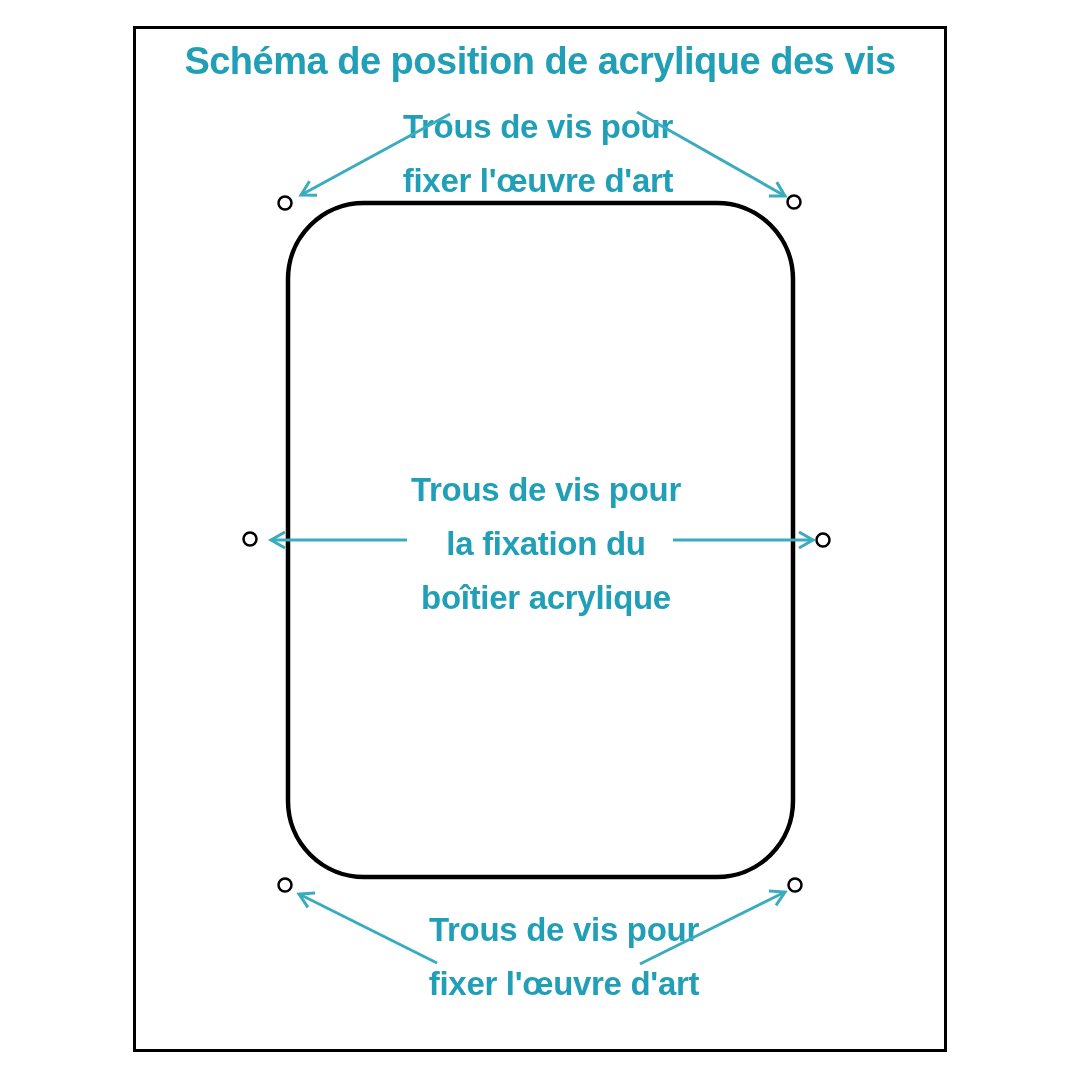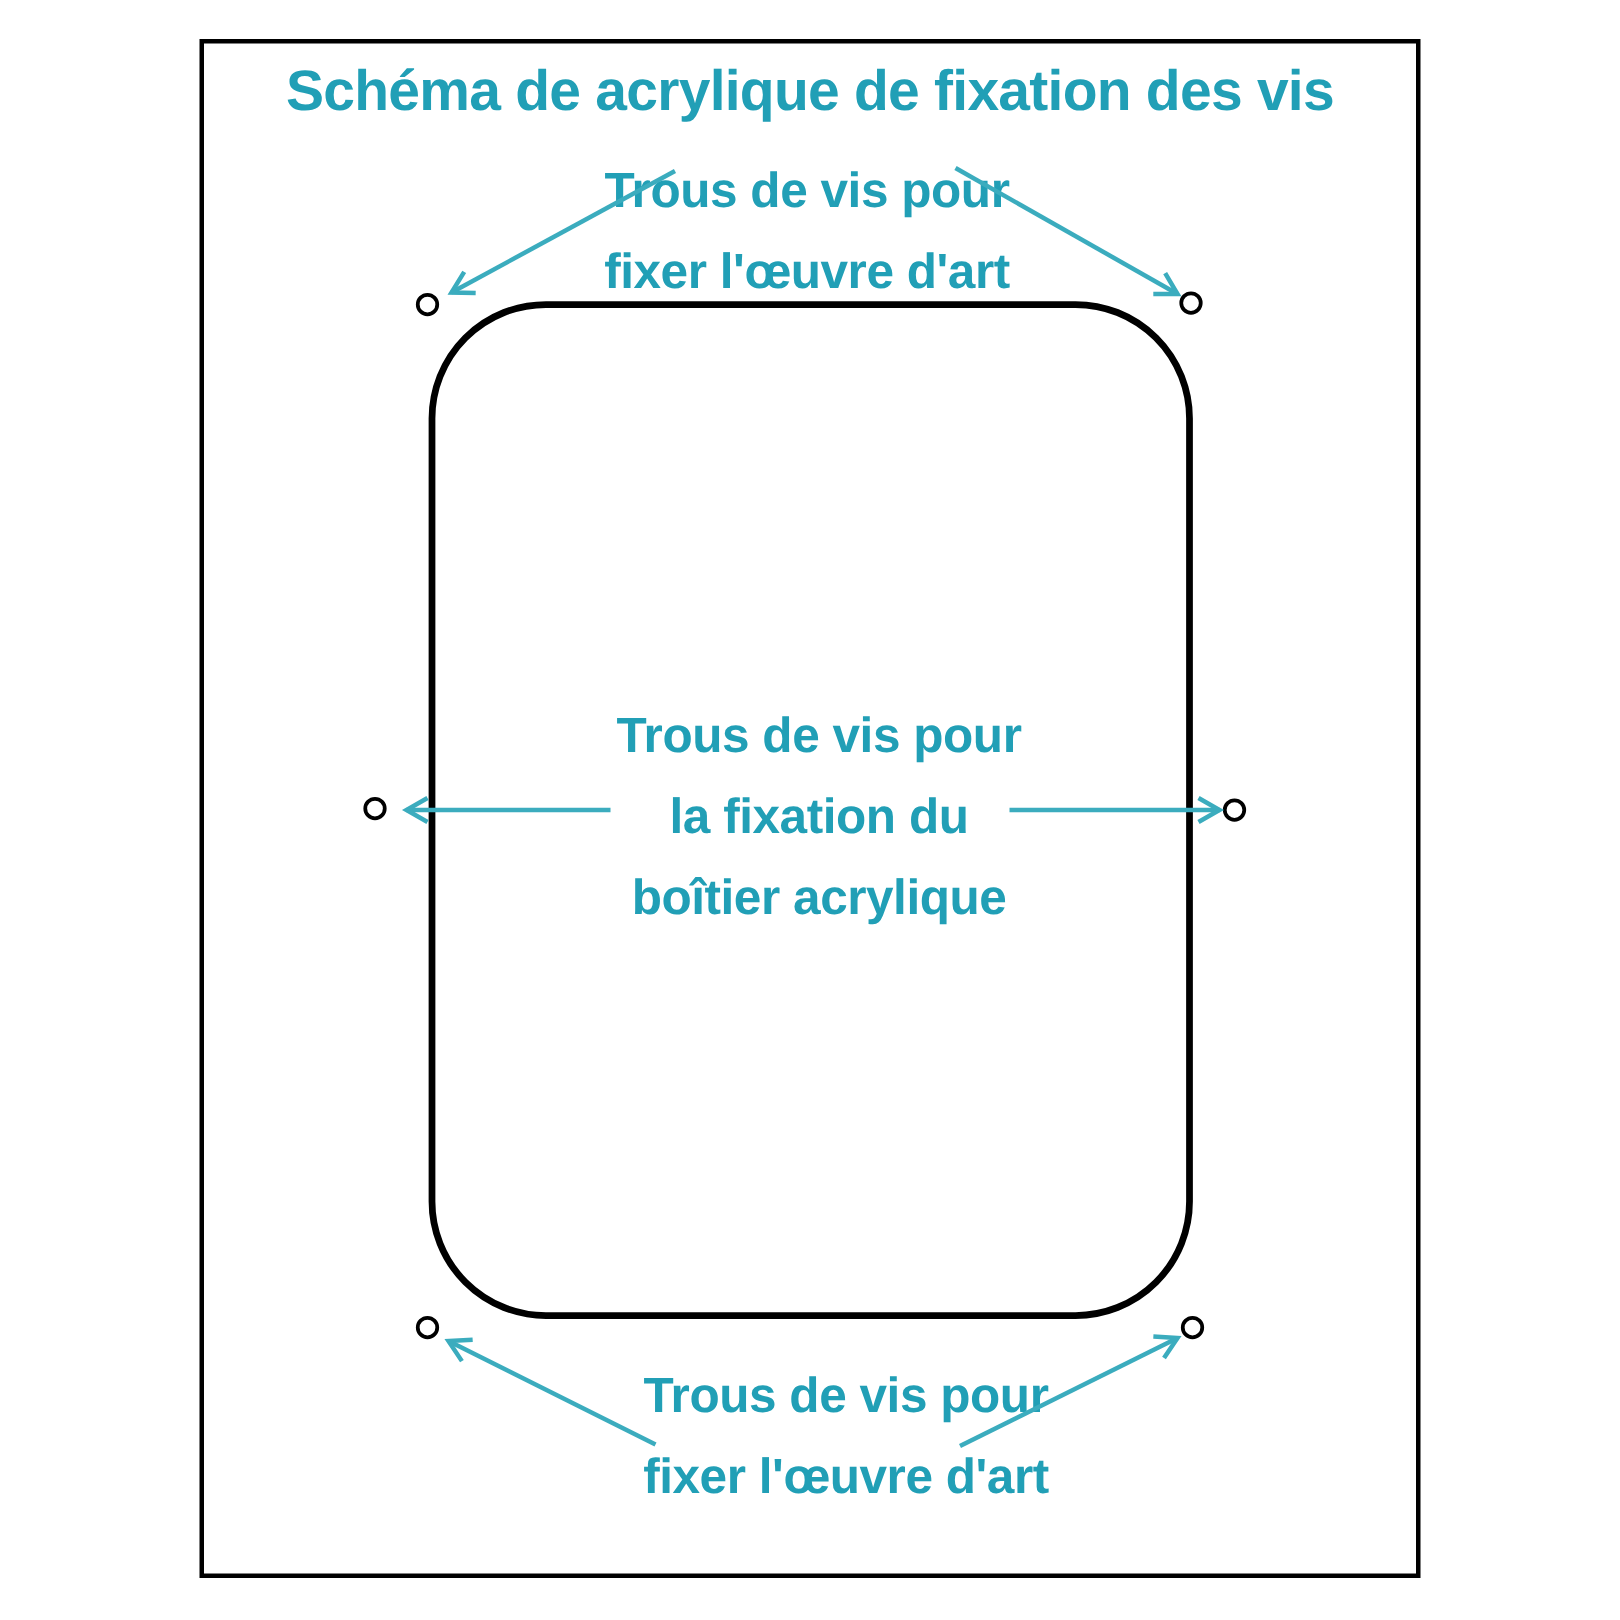--- a/index.html
+++ b/index.html
@@ -39,21 +39,21 @@
   .arrow{fill:none;stroke:var(--accent-arrow);stroke-width:3px;}
   .arrowhead-path{fill:none;stroke:var(--accent-arrow);stroke-width:3px;}
 </style>
 </head>
 <body>
 
 <div class="canvas">
 
   <div class="frame"></div>
 
-  <div class="title">Schéma de acrylique de fixation des vis</div>
+  <div class="title">Schéma de position de acrylique des vis</div>
 
   <div class="lbl" id="lbl-top">
     <div>Trous de vis pour</div>
     <div>fixer l'œuvre d'art</div>
   </div>
 
   <div class="lbl" id="lbl-middle">
     <div>Trous de vis pour</div>
     <div>la fixation du</div>
     <div>boîtier acrylique</div>

